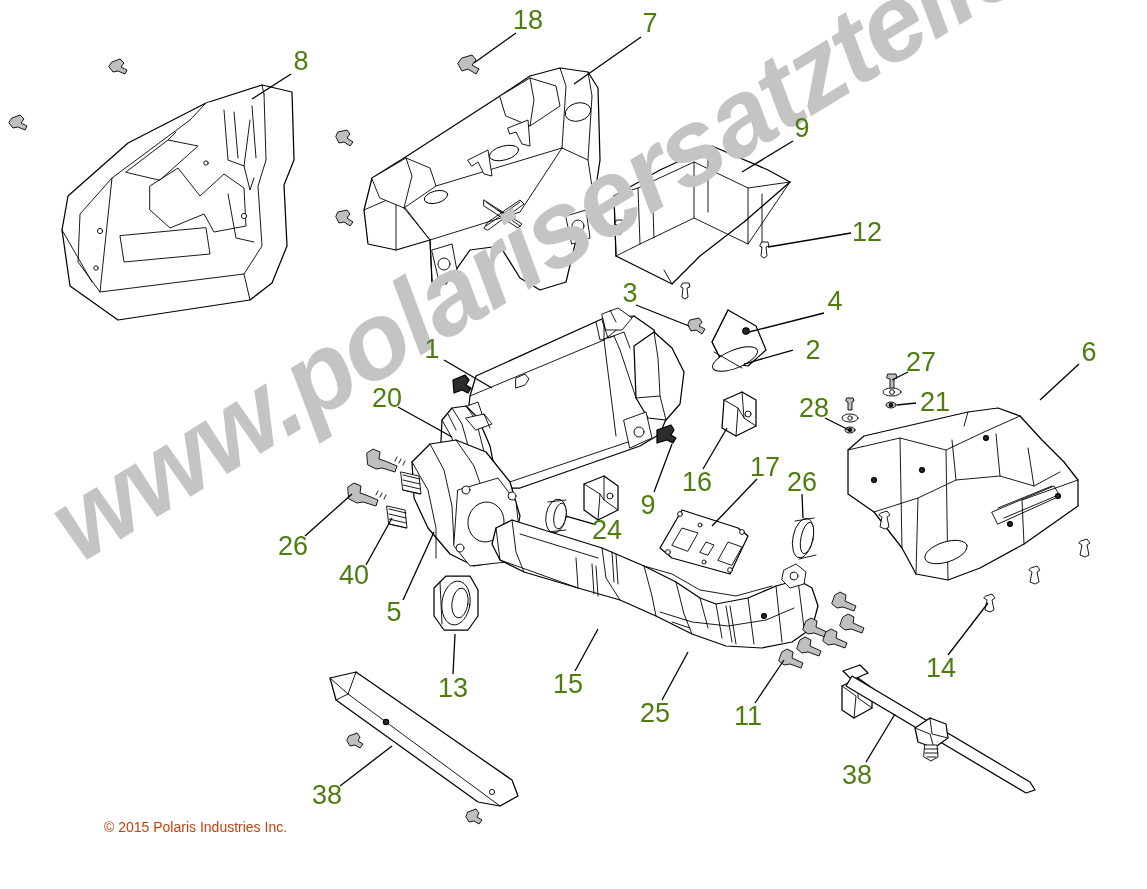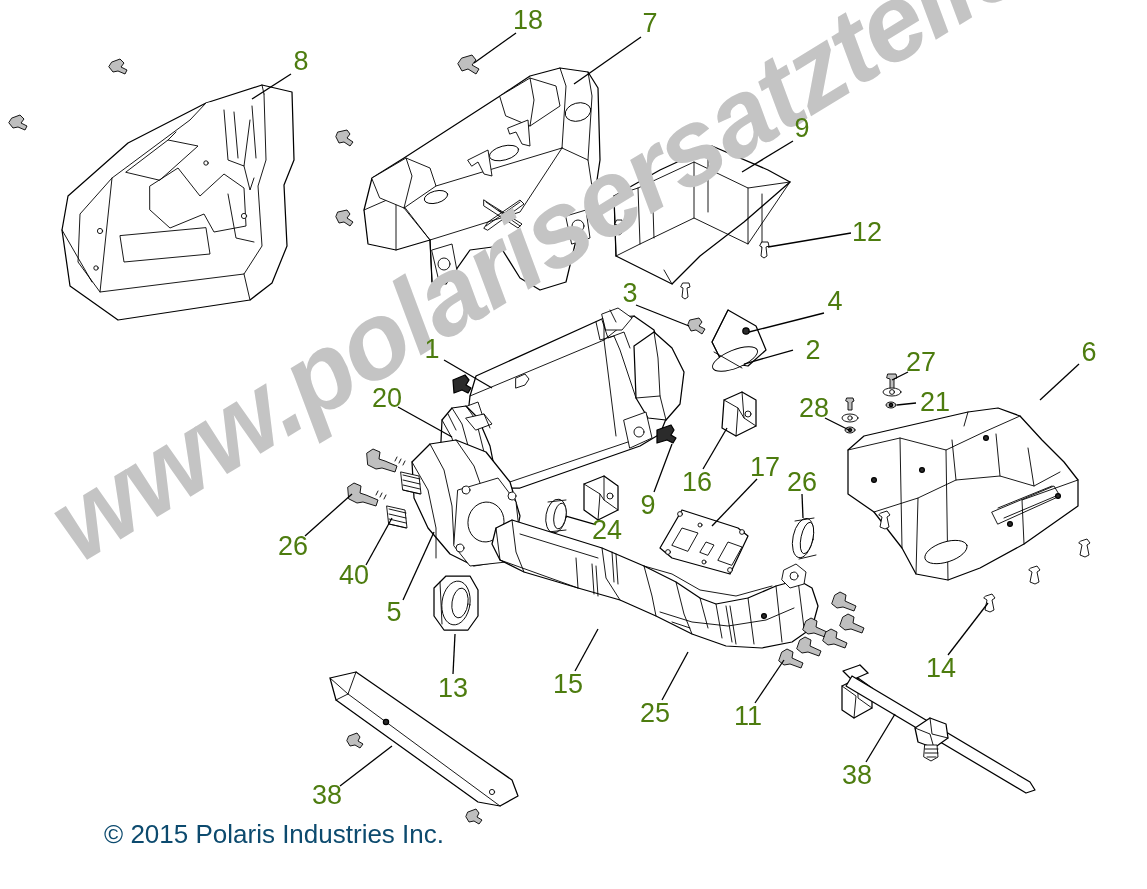--- a/index.html
+++ b/index.html
@@ -34,21 +34,21 @@
     font-family:"Liberation Sans",sans-serif;
     font-size:27px;line-height:27px;color:#4d7c0f;
     font-weight:400;
     white-space:nowrap;
     transform:translate(-50%,-50%);
   }
   
   #copyright{
     position:absolute;left:104px;top:819px;z-index:11;
     font-family:"Liberation Sans",sans-serif;
-    font-size:26px;color:#0c4a6e;white-space:nowrap;text-align:center;
+    font-size:14px;color:#c2410c;white-space:nowrap;text-align:center;
   }
   .leader{stroke:#000;stroke-width:1.3;fill:none;}
   .ln{stroke:#000;fill:none;stroke-width:1.25;stroke-linejoin:round;stroke-linecap:round;}
   .ln-thin{stroke:#000;fill:none;stroke-width:0.9;}
   .fillw{fill:#ffffff;}
   .filld{fill:#2b2b2b;}
   .fillm{fill:#bfbfbf;}
 </style>
 </head>
 <body>

